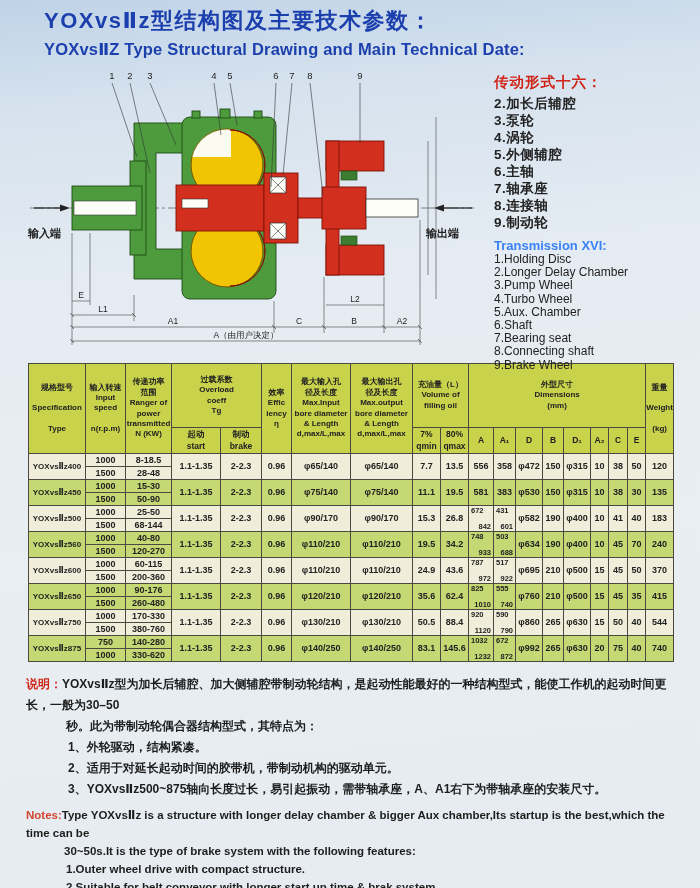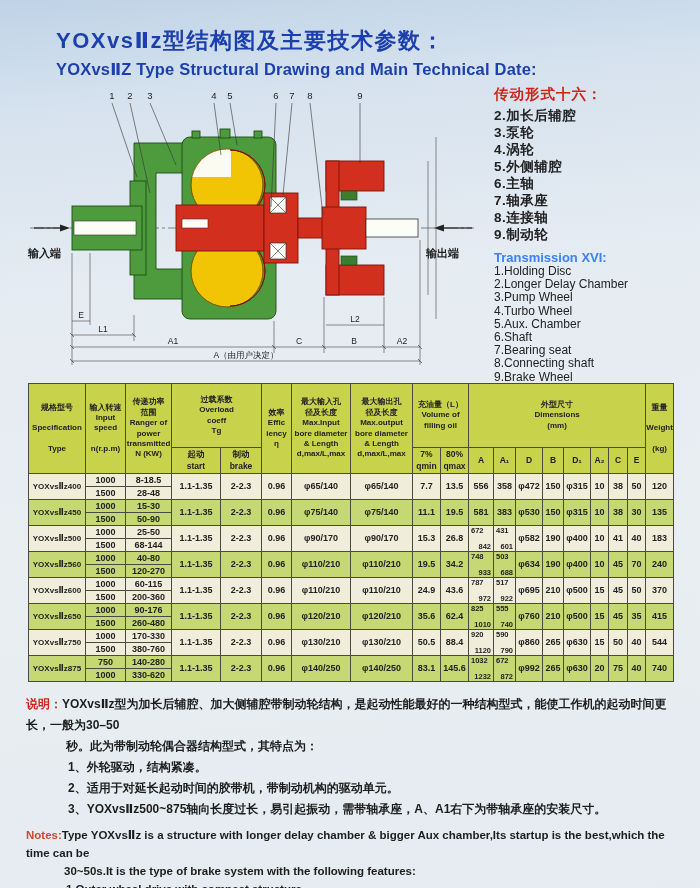--- a/index.html
+++ b/index.html
@@ -2,29 +2,29 @@
 <html style="--title-blue: #1c3fae; --heading-red: #cf2417; --table-header-bg: #c8d24b; --row-green: #c5d873; --row-cream: #f0eeda; --drawing-green: #4e9b3d; --drawing-yellow: #f2c504; --drawing-red: #d32f1e;"><head>
 <meta charset="utf-8">
 <style>
   * { box-sizing: border-box; margin: 0; padding: 0; }
   html,body { width:700px; height:888px; overflow:hidden; }
   body {
     font-family: "Liberation Sans", "DejaVu Sans", sans-serif;
     background: linear-gradient(175deg,#bfd3e7 0%,#d6e2ee 12%,#e4ebf2 30%,#e9eef2 60%,#e5ebf0 100%);
     color:#222;
   }
-  .titles { padding:26px 0 2px 44px;margin-left:12px; }
+  .titles { padding:6px 0 2px 44px; }
   .title-cn { color:var(--title-blue,#1c3fae); font-size:22px; font-weight:bold; letter-spacing:1.5px; }
   .title-en { color:var(--title-blue,#1c3fae); font-size:16.5px; font-weight:bold; margin-top:4px; letter-spacing:.2px; }
 
   .figure-row { position:relative; height:290px; margin-top:4px; }
   .drawing { position:absolute; left:24px; top:0; }
   svg text { font-family:"Liberation Sans",sans-serif; fill:#222; }
 
-  .legend { position:absolute; left:494px; top:0; width:200px; }
+  .legend { position:absolute; left:494px; top:8px; width:200px; }
   .legend-title-cn { color:var(--heading-red,#cf2417); font-weight:bold; font-size:14.5px; letter-spacing:1px; margin-bottom:3px; }
   .legend-item-cn { font-size:13.5px; font-weight:600; line-height:17px; letter-spacing:.5px; }
   .legend-title-en { color:#3b82f6; font-size:13px; font-weight:bold; margin-top:7px; }
   .legend-item-en { font-size:12px; line-height:13.2px; font-weight:500; }
 
   table { border-collapse:collapse; table-layout:fixed; width:645px; margin:8px 0 0 28px; }
   th,td { border:1px solid #4a4a42; text-align:center; vertical-align:middle; padding:0; overflow:hidden; }
   thead th { background:var(--table-header-bg,#c8d24b); font-weight:bold; font-size:8px; line-height:1.3; white-space:pre-line; }
   thead tr.hA th { height:64px; }
   thead tr.hB th { height:26px; font-size:8.5px; }

